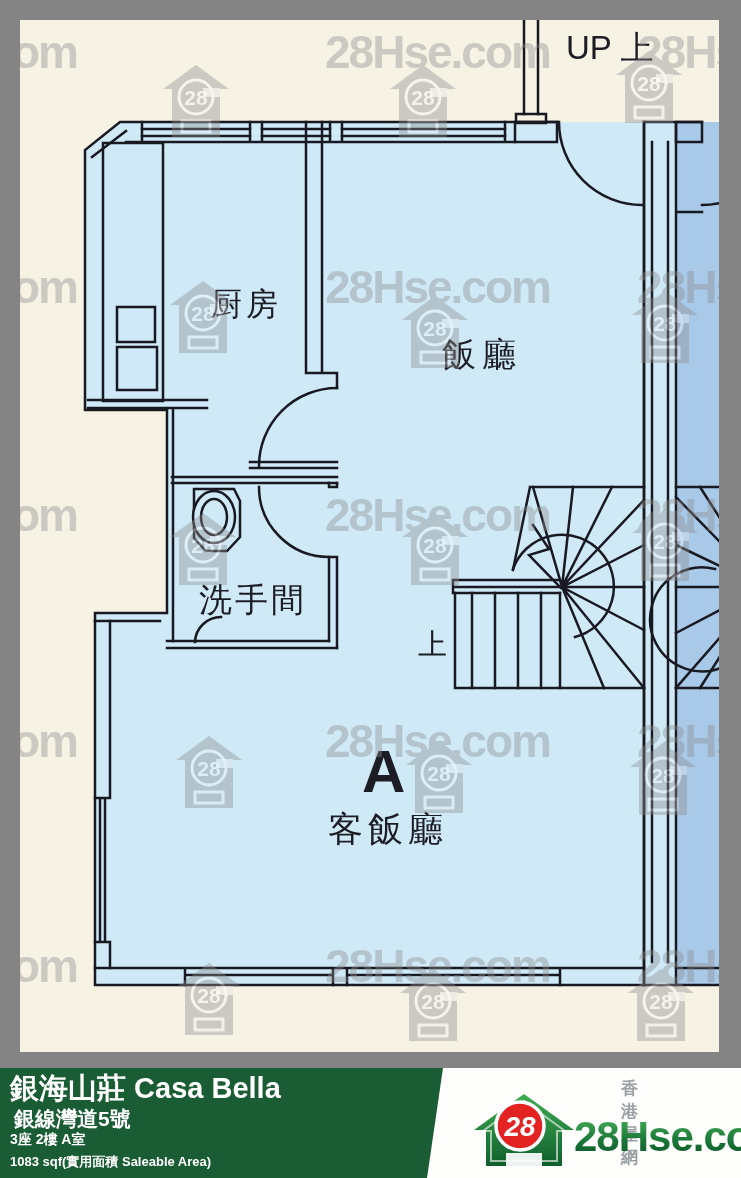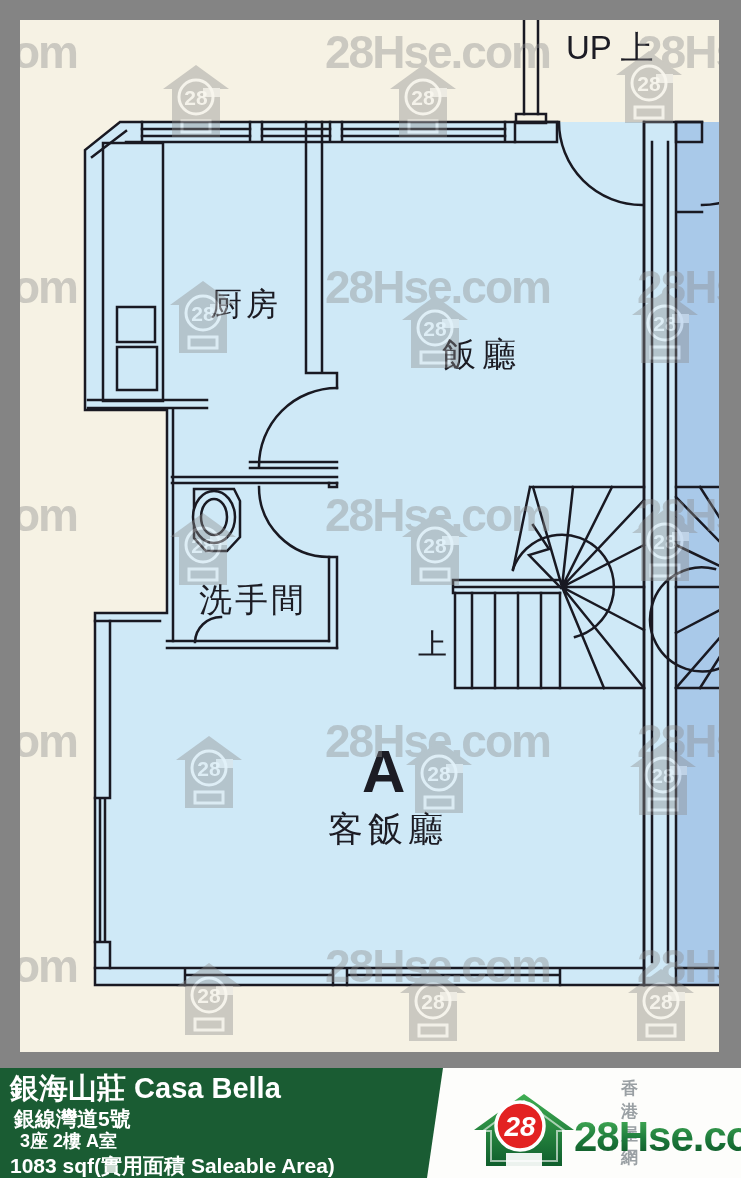--- a/index.html
+++ b/index.html
@@ -8,22 +8,22 @@
   .stage{position:absolute;left:0;top:0;width:741px;height:1178px;}
   svg text{font-family:"Liberation Sans","DejaVu Sans",sans-serif;}
 
   
   .infobar{position:absolute;left:0;top:1068px;width:638px;height:110px;background:#1a5c33;}
   .infobar .white-wedge{position:absolute;left:0;top:0;width:741px;height:110px;background:#fdfdfb;
       clip-path:polygon(443px 0,741px 0,741px 110px,427px 110px);}
   .infobar .t{position:absolute;color:#ffffff;font-weight:bold;white-space:nowrap;line-height:1;}
   .estate{left:10px;top:6px;font-size:29px;}
   .addr{left:14px;top:40px;font-size:21px;}
-  .unit{left:20px;top:64px;font-size:18px;}
-  .area{left:10px;top:87px;font-size:21px;}
+  .unit{left:10px;top:64px;font-size:14px;}
+  .area{left:10px;top:87px;font-size:13px;}
   .tagline{position:absolute;left:621px;top:9px;font-size:17px;color:#9aa0a4;letter-spacing:2px;font-weight:bold;}
   .sitename{position:absolute;left:574px;top:48px;font-size:42px;font-weight:bold;letter-spacing:-1px;line-height:1;
       background:linear-gradient(180deg,#47b058 0%,#1d7a3b 55%,#0d5527 100%);
       -webkit-background-clip:text;background-clip:text;color:#1d7a3b;-webkit-text-fill-color:transparent;}
   .logo-house{position:absolute;left:474px;top:24px;}
 </style>
 </head>
 <body>
 
 <div class="stage">

